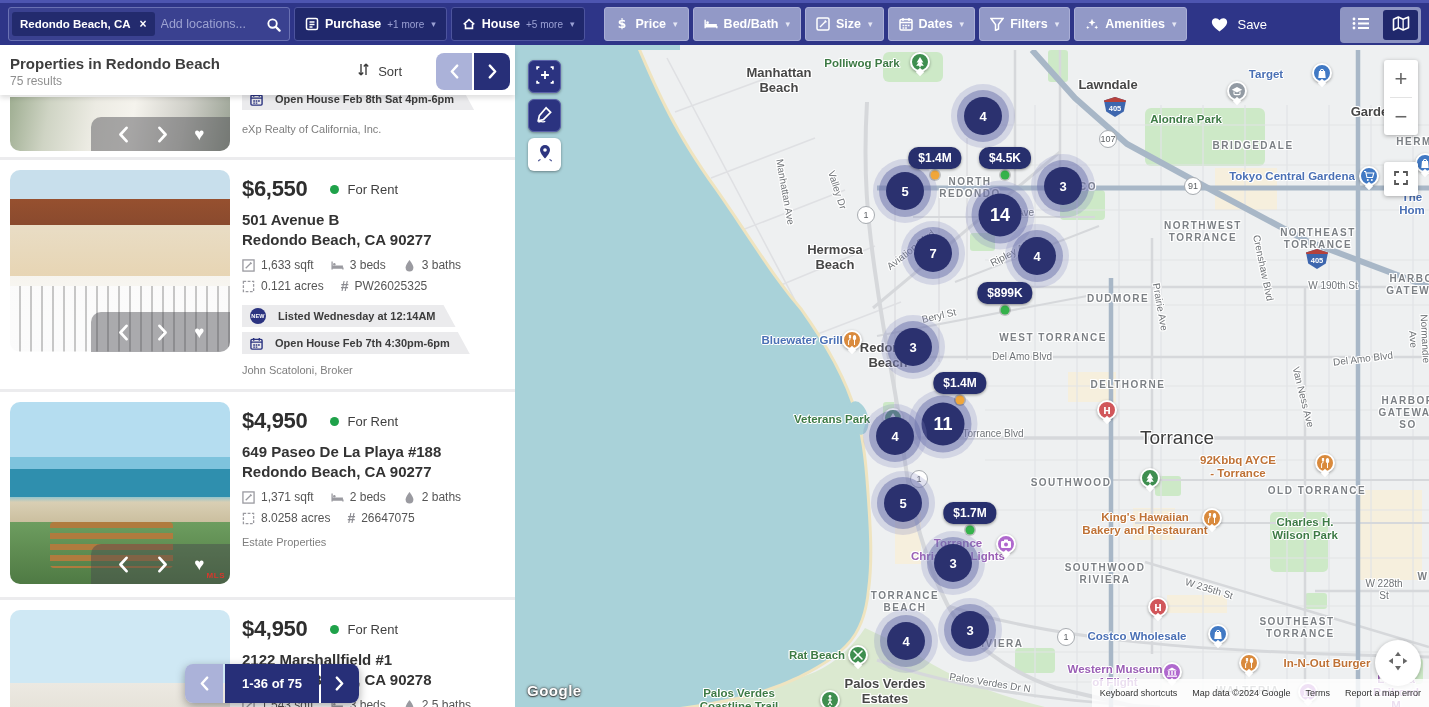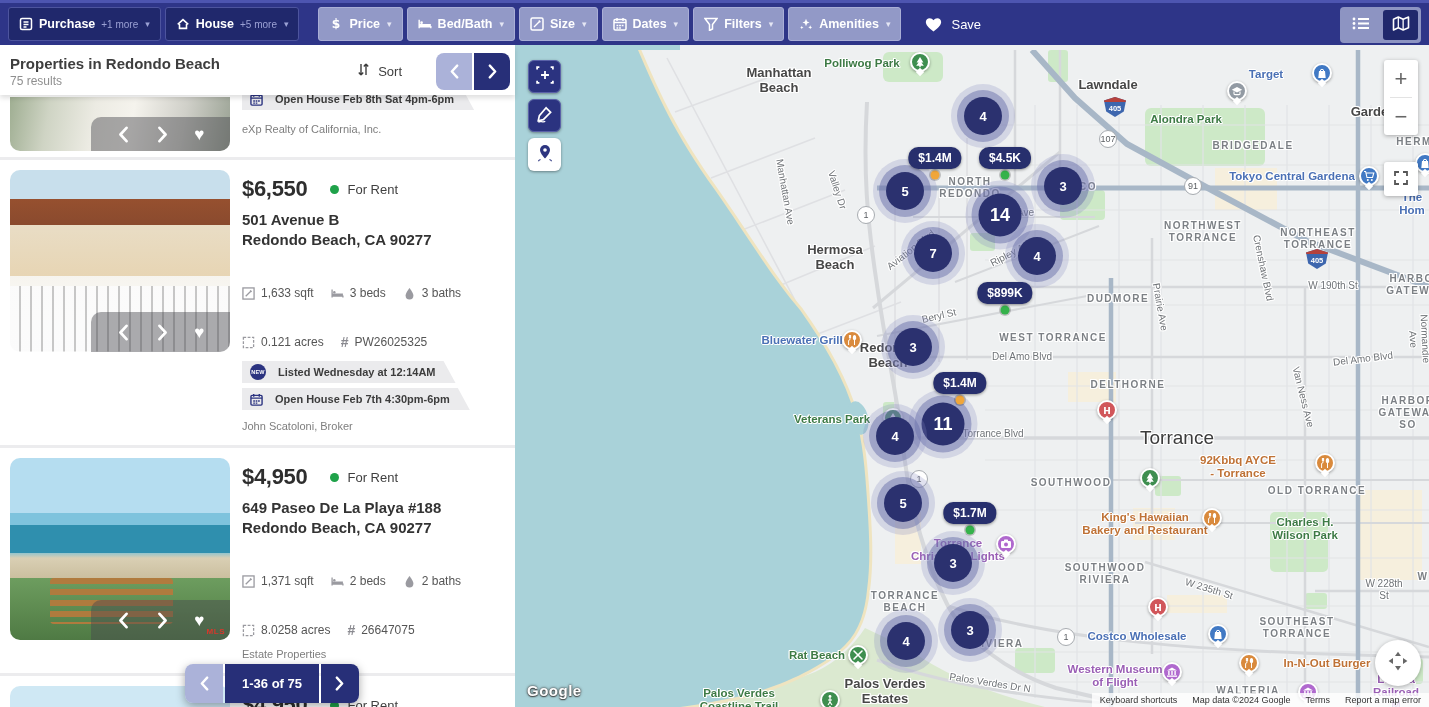--- a/index.html
+++ b/index.html
@@ -86,21 +86,21 @@
 
   .info { flex:1; padding-left:12px; min-width:0; }
   .price-row { display:flex; align-items:center; margin-top:6px; }
   .price { font-size:22px; font-weight:bold; color:#2e2e2e; letter-spacing:-.3px; }
   .status-dot { width:9px; height:9px; border-radius:50%; background:#1fa24a; margin:0 9px 0 22px; }
   .status { font-size:13px; color:#3f3f3f; }
   .addr { font-size:15px; font-weight:bold; color:#333; line-height:1.3; margin-top:8px; }
   .addr div { white-space:nowrap; }
   .specs { display:flex; gap:17px; margin-top:9px; font-size:12px; color:#555; align-items:center; }
   .specs.second { margin-top:6px; }
-  .spec { display:flex; gap:6px; align-items:center; white-space:nowrap;margin-top:28px; }
+  .spec { display:flex; gap:6px; align-items:center; white-space:nowrap; }
   .spec .ic { color:#9a9aa0; display:flex; } .spec svg { width:13px; height:13px; }
   .spec .hash { font-size:14px; font-weight:bold; color:#8a8a90; }
   .badges { margin-top:11px; display:flex; flex-direction:column; gap:5px; align-items:flex-start; }
   .card.partial .badges { margin-top:-9px; }
   .badge { display:inline-flex; align-items:center; gap:12px; background:#ebebed; height:22px;
            padding:0 20px 0 8px; font-size:11px; font-weight:bold; color:#3c3c3c;
            clip-path:polygon(0 0, calc(100% - 12px) 0, 100% 100%, 0 100%); }
   .badge .bic { display:flex; color:#2b3380; } .badge .bic svg { width:13px; height:13px; }
   .new-circ { width:16px; height:16px; min-width:16px; border-radius:50%; background:#2b3380; color:#fff;
               font-size:5.5px; font-weight:bold; display:flex; align-items:center; justify-content:center; letter-spacing:.3px; }
@@ -175,30 +175,43 @@
            border-radius:3px; box-shadow:0 1px 4px rgba(0,0,0,.3); display:flex; align-items:center;
            justify-content:center; z-index:8; cursor:pointer; }
   .fsbtn svg { width:16px; height:16px; }
   .panctl { position:absolute; left:860px; top:590px; width:46px; height:46px; border-radius:50%; background:#fff;
             box-shadow:0 1px 4px rgba(0,0,0,.3); display:flex; align-items:center; justify-content:center;
             z-index:8; cursor:pointer; }
   .panctl svg { width:30px; height:30px; }
 
   .glogo { position:absolute; left:12px; top:632px; z-index:9; color:#fff; font-size:15px; font-weight:bold;
            letter-spacing:.5px; text-shadow:0 0 2px rgba(70,70,70,.95),0 0 3px rgba(70,70,70,.8),0 1px 1px rgba(60,60,60,.9); }
-  .attrib { position:absolute; right:0; bottom:0; height:14px; display:flex; gap:15px; align-items:center;
+  .attrib { position:absolute; right:0; bottom:0; height:28px; display:flex; gap:15px; align-items:center;
             background:rgba(255,255,255,.8); font-size:9px; color:#333; padding:0 8px; z-index:9; }
   .attrib span { white-space:nowrap; cursor:pointer; }
 </style>
 </head>
 <body>
 
 <div class="app">
 
   <header class="topbar">
+    <div class="searchbox">
+      <span class="chip">
+        <span>Redondo Beach, CA</span>
+        <span class="chip-x">×</span>
+      </span>
+      <input placeholder="Add locations..." style="">
+      <span class="search-ic">
+          <svg viewBox="0 0 16 16">
+            <circle cx="7" cy="7" r="4.5" fill="none" stroke="currentColor" stroke-width="2"></circle>
+            <path d="M10.5 10.5 14.5 14.5" stroke="currentColor" stroke-width="2.4" stroke-linecap="round"></path>
+          </svg>
+        </span>
+    </div>
     <div class="filters" id="filterButtons">
         <button class="fbtn dark">
     <span class="ic">
             <svg viewBox="0 0 14 14">
               <rect x="1.5" y="1.5" width="11" height="11" rx="1.5" fill="none" stroke="currentColor" stroke-width="1.5"></rect>
               <path d="M4.5 5h5M4.5 7.5h5M4.5 10h3" stroke="currentColor" stroke-width="1.3"></path>
             </svg>
           </span>
     <b class="fb-label">Purchase</b>
     <span class="fb-suffix">+1 more</span>
@@ -742,21 +755,21 @@
         <div class="mlab hood" style="left: 603px; top: 249px; position: absolute;">DUDMORE</div>
         <div class="mlab hood" style="left: 538px; top: 288px; position: absolute;">WEST TORRANCE</div>
         <div class="mlab hood" style="left: 613px; top: 335px; position: absolute;">DELTHORNE</div>
         <div class="mlab hood" style="left: 556px; top: 433px; position: absolute;">SOUTHWOOD</div>
         <div class="mlab hood" style="left: 802px; top: 441px; position: absolute;">OLD TORRANCE</div>
         <div class="mlab hood" style="left: 590px; top: 524px; position: absolute;">SOUTHWOOD
 RIVIERA</div>
         <div class="mlab hood" style="left: 390px; top: 552px; position: absolute;">TORRANCE
 BEACH</div>
         <div class="mlab hood" style="left: 483px; top: 594px; position: absolute;">RIVIERA</div>
-        <div class="mlab hood" style="left: 782px; top: 578px; position: absolute;">SOUTHEAST
+        <div class="mlab hood" style="left: 782px; top: 578px; position: absolute; text-align: right;">SOUTHEAST
 TORRANCE</div>
         <div class="mlab hood" style="left: 901px; top: 235px; position: absolute;">HARBOR
 GATEWAY</div>
         <div class="mlab hood" style="left: 893px; top: 363px; position: absolute;">HARBOR
 GATEWAY SO</div>
         <div class="mlab hood" style="left: 733px; top: 641px; position: absolute;">WALTERIA</div>
         <div class="mlab hood" style="left: 908px; top: 527px; position: absolute;">W</div>
         <div class="mlab street" style="transform: translate(-50%, -50%) rotate(80deg); left: 270px; top: 142px; position: absolute;">Manhattan Ave</div>
         <div class="mlab street" style="transform: translate(-50%, -50%) rotate(72deg); left: 322px; top: 140px; position: absolute;">Valley Dr</div>
         <div class="mlab street" style="transform: translate(-50%, -50%) rotate(-38deg); left: 396px; top: 200px; position: absolute;">Aviation Blvd</div>

